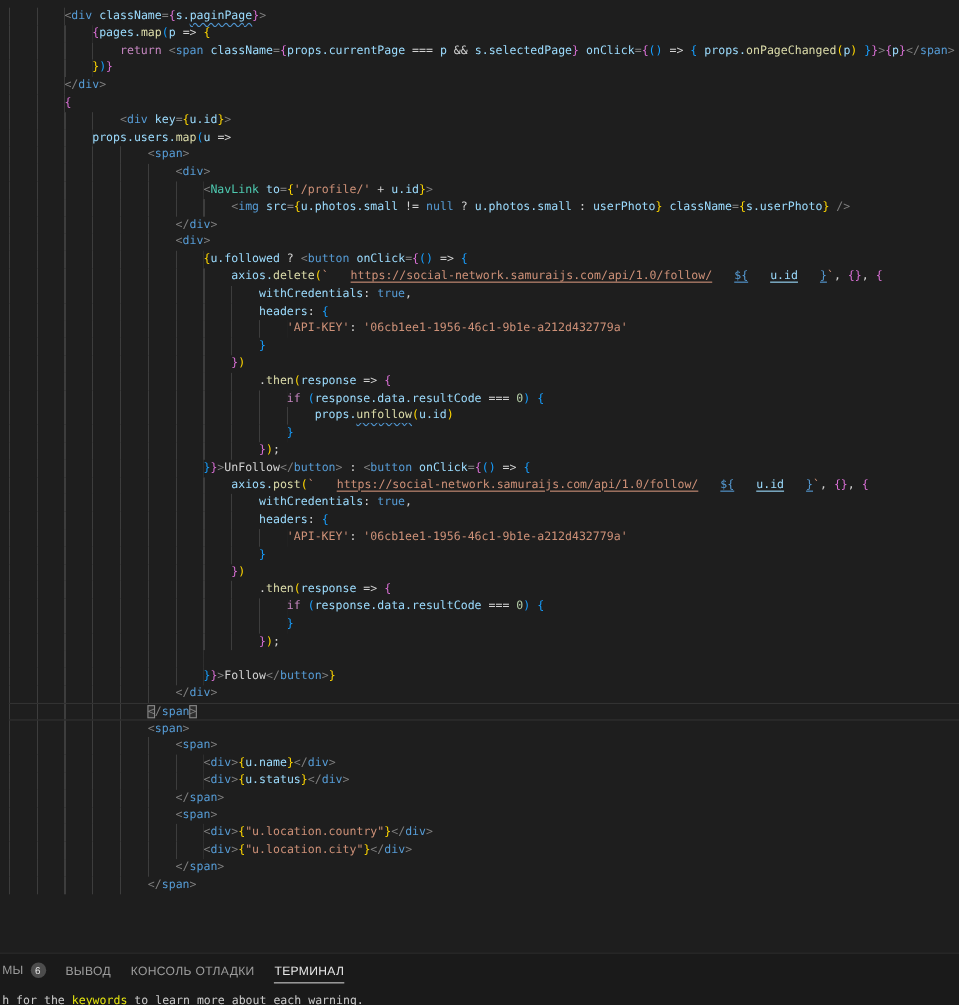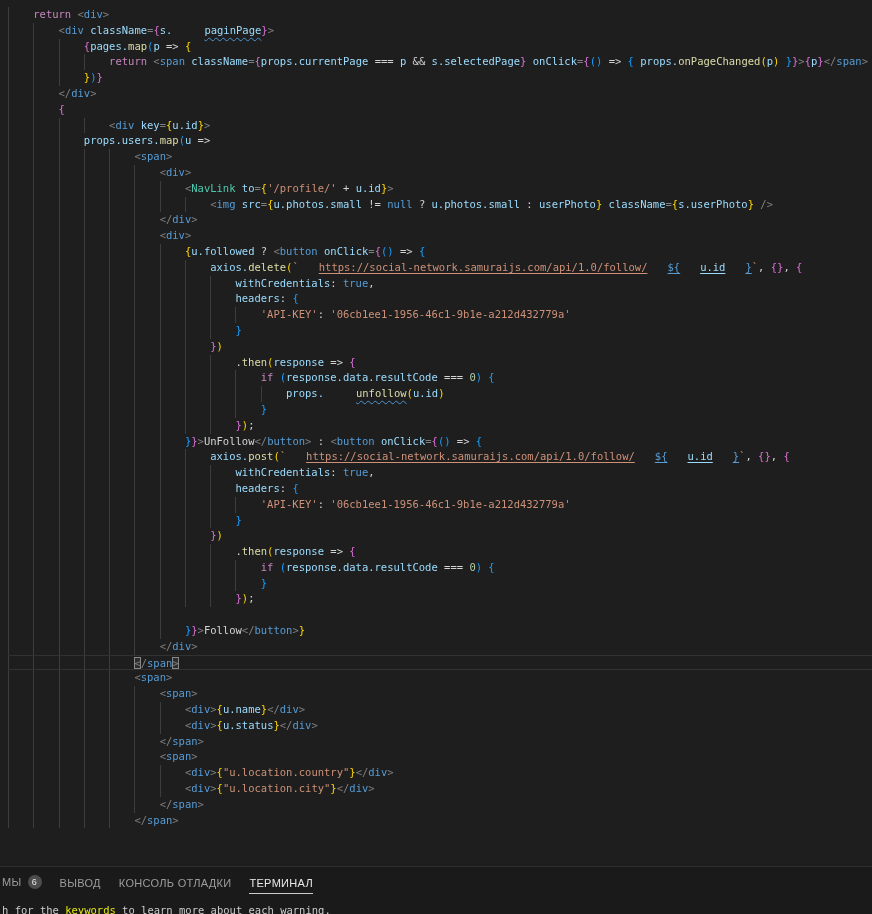--- a/index.html
+++ b/index.html
@@ -23,21 +23,21 @@
   .tok-s{color:#CE9178}
   .tok-n{color:#B5CEA8}
   .tok-b{color:#569CD6}
   .tok-p{color:#808080}
   .tok-o{color:#D4D4D4}
   .tok-w{color:#D4D4D4}
   .tok-g1{color:#FFD700}
   .tok-g2{color:#DA70D6}
   .tok-g3{color:#179FFF}
   .tok-u{text-decoration:underline;text-underline-offset:2px;text-decoration-thickness:1px;padding-left:20px;}
-  .tok-q{text-decoration:underline wavy #4e94ce;text-decoration-thickness:1px;text-underline-offset:2.5px;margin-left:32px;}
+  .tok-q{text-decoration:underline wavy #4e94ce;text-decoration-thickness:1px;text-underline-offset:2.5px;}
   .tok-bx{outline:1px solid #888;outline-offset:-1px;background:rgba(90,90,90,.25);}
   
   .panel{position:absolute;left:0;top:866px;width:872px;height:48px;background:#1a1a1a;
          border-top:1px solid #2d2d2d;box-sizing:border-box;}
   .panel-tabs{display:flex;align-items:flex-end;height:27px;padding-left:2px;
     font-family:"Liberation Sans",sans-serif;font-size:11px;letter-spacing:.3px;color:#9d9d9d;}
   .tab{display:inline-flex;align-items:center;margin-right:18px;padding:7px 0 4px 0;
        border-bottom:1px solid transparent;cursor:pointer;white-space:nowrap;}
   .tab.active{color:#e7e7e7;border-bottom-color:#cccccc;}
   .badge{margin-left:6px;min-width:14px;height:14px;border-radius:8px;background:#4d4d4d;
@@ -47,21 +47,20 @@
   .tline{position:absolute;left:2px;bottom:-3px;white-space:pre;
     font-family:"DejaVu Sans Mono",monospace;font-size:10.5px;line-height:14px;color:#cccccc;}
   .tok-tw{color:#cccccc}
   .tok-ty{color:#e5e510}
 </style>
 </head>
 <body>
 
 <div class="screen">
   <div class="editor" id="editor">
-      <div class="line"><span class="ind" style="width: 25.276px;"></span><span class="tok-k">return </span><span class="tok-p">&lt;</span><span class="tok-t">div</span><span class="tok-p">&gt;</span></div>
       <div class="line"><span class="ind" style="width: 50.552px;"></span><span class="tok-p">&lt;</span><span class="tok-t">div </span><span class="tok-a">className</span><span class="tok-p">=</span><span class="tok-g2">{</span><span class="tok-a">s.</span><span class="tok-a tok-q">paginPage</span><span class="tok-g2">}</span><span class="tok-p">&gt;</span></div>
       <div class="line"><span class="ind" style="width: 75.828px;"></span><span class="tok-g2">{</span><span class="tok-a">pages.</span><span class="tok-m">map</span><span class="tok-g3">(</span><span class="tok-a">p</span><span class="tok-o"> =&gt; </span><span class="tok-g1">{</span></div>
       <div class="line"><span class="ind" style="width: 101.104px;"></span><span class="tok-k">return </span><span class="tok-p">&lt;</span><span class="tok-t">span </span><span class="tok-a">className</span><span class="tok-p">=</span><span class="tok-g2">{</span><span class="tok-a">props.currentPage</span><span class="tok-o"> === </span><span class="tok-a">p</span><span class="tok-o"> &amp;&amp; </span><span class="tok-a">s.selectedPage</span><span class="tok-g2">}</span><span class="tok-o"> </span><span class="tok-a">onClick</span><span class="tok-p">=</span><span class="tok-g2">{</span><span class="tok-g3">(</span><span class="tok-g3">)</span><span class="tok-o"> =&gt; </span><span class="tok-g3">{</span><span class="tok-o"> </span><span class="tok-a">props.</span><span class="tok-m">onPageChanged</span><span class="tok-g1">(</span><span class="tok-a">p</span><span class="tok-g1">)</span><span class="tok-o"> </span><span class="tok-g3">}</span><span class="tok-g2">}</span><span class="tok-p">&gt;</span><span class="tok-g2">{</span><span class="tok-a">p</span><span class="tok-g2">}</span><span class="tok-p">&lt;/</span><span class="tok-t">span</span><span class="tok-p">&gt;</span></div>
       <div class="line"><span class="ind" style="width: 75.828px;"></span><span class="tok-g1">}</span><span class="tok-g3">)</span><span class="tok-g2">}</span></div>
       <div class="line"><span class="ind" style="width: 50.552px;"></span><span class="tok-p">&lt;/</span><span class="tok-t">div</span><span class="tok-p">&gt;</span></div>
       <div class="line"><span class="ind" style="width: 50.552px;"></span><span class="tok-g2">{</span></div>
       <div class="line"><span class="ind" style="width: 101.104px;"></span><span class="tok-p">&lt;</span><span class="tok-t">div </span><span class="tok-a">key</span><span class="tok-p">=</span><span class="tok-g1">{</span><span class="tok-a">u.id</span><span class="tok-g1">}</span><span class="tok-p">&gt;</span></div>
       <div class="line"><span class="ind" style="width: 75.828px;"></span><span class="tok-a">props.users.</span><span class="tok-m">map</span><span class="tok-g3">(</span><span class="tok-a">u</span><span class="tok-o"> =&gt;</span></div>
       <div class="line"><span class="ind" style="width: 126.38px;"></span><span class="tok-p">&lt;</span><span class="tok-t">span</span><span class="tok-p">&gt;</span></div>
       <div class="line"><span class="ind" style="width: 151.656px;"></span><span class="tok-p">&lt;</span><span class="tok-t">div</span><span class="tok-p">&gt;</span></div>

